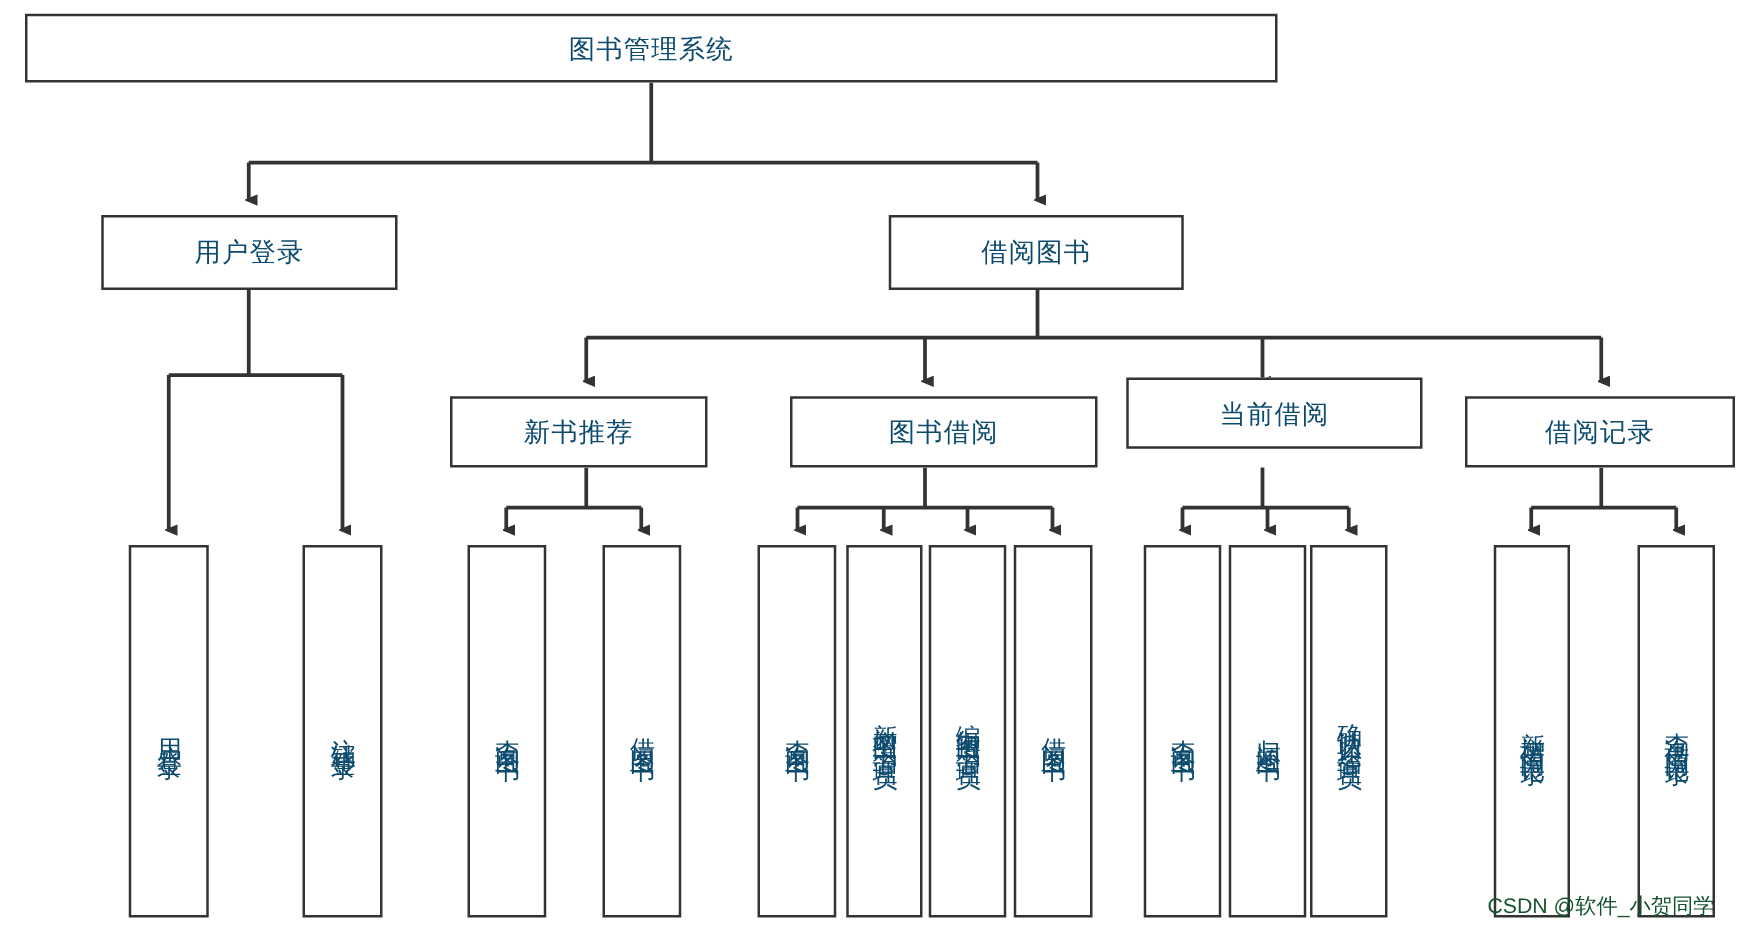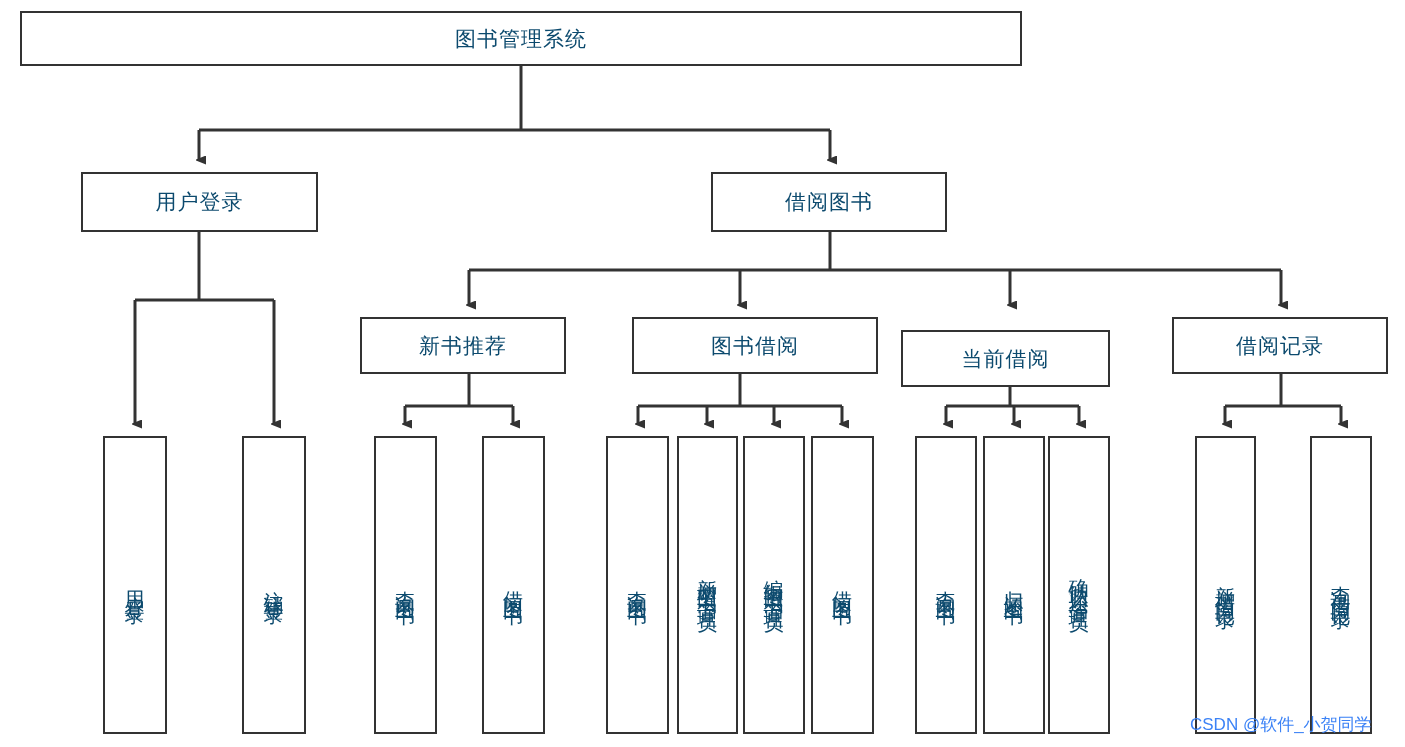--- a/index.html
+++ b/index.html
@@ -17,21 +17,21 @@
   }
   .node.h{font-size:21px;letter-spacing:1px;}
   .node.v{
     writing-mode:vertical-rl;text-orientation:upright;
     font-size:20px;letter-spacing:5px;padding:6px 0;
     line-height:1;
   }
   svg.wires{position:absolute;left:0;top:0;width:1405px;height:747px;pointer-events:none;}
   .watermark{
     position:absolute;left:1190px;top:713px;
-    font-size:17px;color:#3b82f6;white-space:nowrap;
+    font-size:17px;color:#14532d;white-space:nowrap;
     font-family:"Liberation Sans","DejaVu Sans",sans-serif;
   }
 </style>
 </head>
 <body>
 
 <div id="diagram">
 
   <svg class="wires" viewBox="0 0 1405 747" xmlns="http://www.w3.org/2000/svg">
     <defs>
@@ -83,21 +83,21 @@
     </g>
   </svg>
 
   <div class="node h" style="left:20px;top:11px;width:1002px;height:55px;">图书管理系统</div>
 
   <div class="node h" style="left:81px;top:172px;width:237px;height:60px;">用户登录</div>
   <div class="node h" style="left:711px;top:172px;width:236px;height:60px;">借阅图书</div>
 
   <div class="node h" style="left:360px;top:317px;width:206px;height:57px;">新书推荐</div>
   <div class="node h" style="left:632px;top:317px;width:246px;height:57px;">图书借阅</div>
-  <div class="node h" style="left:901px;top:330px;width:209px;height:57px;">当前借阅</div>
+  <div class="node h" style="left:901px;top:302px;width:237px;height:57px;">当前借阅</div>
   <div class="node h" style="left:1172px;top:317px;width:216px;height:57px;">借阅记录</div>
 
   <div class="node v" style="left:103px;top:436px;width:64px;height:298px;">用户登录</div>
   <div class="node v" style="left:242px;top:436px;width:64px;height:298px;">注销登录</div>
 
   <div class="node v" style="left:374px;top:436px;width:63px;height:298px;">查询图书</div>
   <div class="node v" style="left:482px;top:436px;width:63px;height:298px;">借阅图书</div>
 
   <div class="node v" style="left:606px;top:436px;width:63px;height:298px;">查询图书</div>
   <div class="node v" style="left:677px;top:436px;width:61px;height:298px;">新增图书（管理员）</div>

